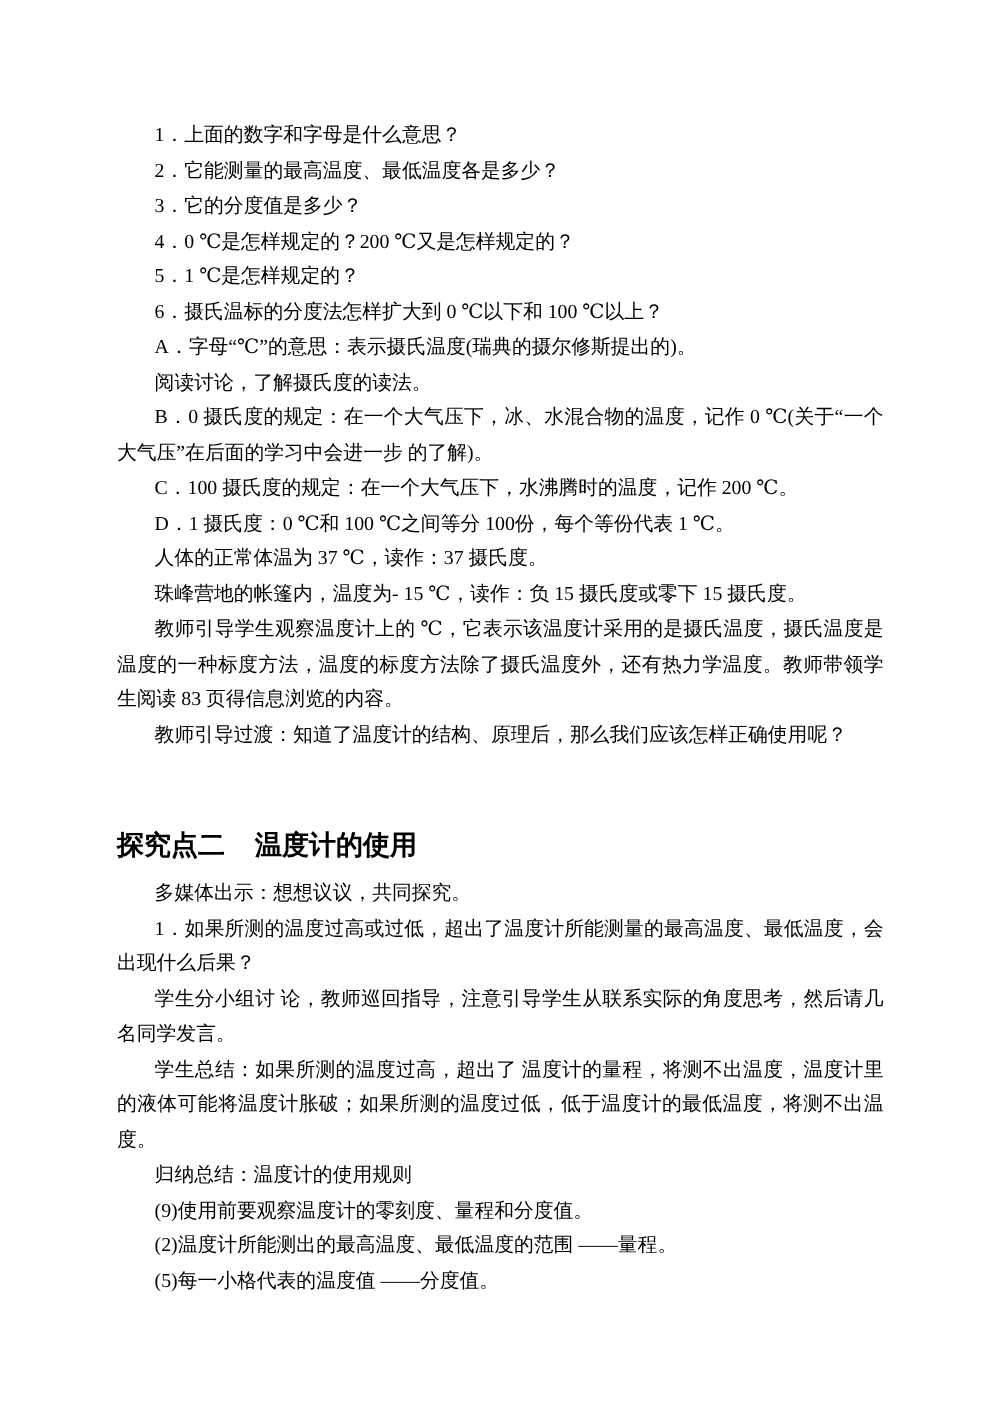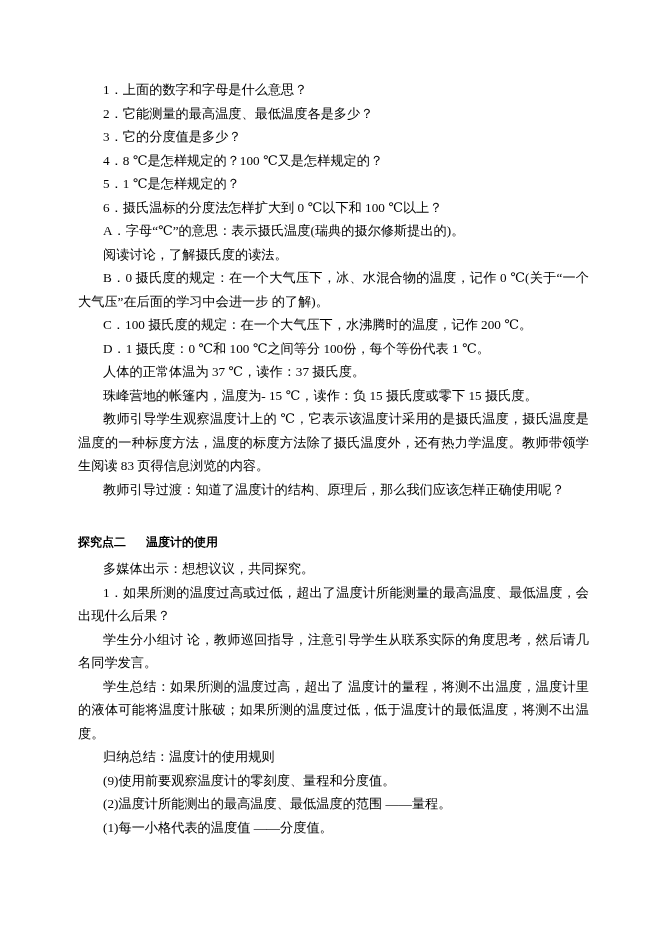--- a/index.html
+++ b/index.html
@@ -35,57 +35,57 @@
     margin: 0;
     line-height: 1.78;
   }
   .para {
     margin: 0;
     line-height: 1.78;
     text-indent: 1.9em;
   }
   .section-title {
     font-weight: bold;
-    font-size: 12px;
-    margin: 17px 0 4px 0;
+    font-size: 18px;
+    margin: 32px 0 4px 0;
     line-height: 1.78;
     font-family: "Liberation Sans", "DejaVu Sans", sans-serif;
   }
   .section-title .sp {
     display: inline-block;
     width: 20px;
   }
   .spacer {
     height: 14px;
   }
 </style>
 </head>
 <body>
 
 <div class="page">
   <div class="content" id="body-root">
       <p class="q-line para">1．上面的数字和字母是什么意思？</p>
       <p class="q-line para">2．它能测量的最高温度、最低温度各是多少？</p>
       <p class="q-line para">3．它的分度值是多少？</p>
-      <p class="q-line para">4．8 ℃是怎样规定的？100 ℃又是怎样规定的？</p>
+      <p class="q-line para">4．0 ℃是怎样规定的？200 ℃又是怎样规定的？</p>
       <p class="q-line para">5．1 ℃是怎样规定的？</p>
       <p class="q-line para">6．摄氏温标的分度法怎样扩大到 0 ℃以下和 100 ℃以上？</p>
       <p class="q-line para">A．字母“℃”的意思：表示摄氏温度(瑞典的摄尔修斯提出的)。</p>
       <p class="q-line para">阅读讨论，了解摄氏度的读法。</p>
       <p class="para">B．0 摄氏度的规定：在一个大气压下，冰、水混合物的温度，记作 0 ℃(关于“一个大气压”在后面的学习中会进一步 的了解)。</p>
       <p class="para">C．100 摄氏度的规定：在一个大气压下，水沸腾时的温度，记作 200 ℃。</p>
       <p class="para">D．1 摄氏度：0 ℃和 100 ℃之间等分 100份，每个等份代表 1 ℃。</p>
       <p class="para">人体的正常体温为 37 ℃，读作：37 摄氏度。</p>
       <p class="para">珠峰营地的帐篷内，温度为- 15 ℃，读作：负 15 摄氏度或零下 15 摄氏度。</p>
       <p class="para">教师引导学生观察温度计上的 ℃，它表示该温度计采用的是摄氏温度，摄氏温度是温度的一种标度方法，温度的标度方法除了摄氏温度外，还有热力学温度。教师带领学生阅读 83 页得信息浏览的内容。</p>
       <p class="para">教师引导过渡：知道了温度计的结构、原理后，那么我们应该怎样正确使用呢？</p>
       <div class="spacer"></div>
       <p class="section-title"><span>探究点二</span><span class="sp"></span><span>温度计的使用</span></p>
       <p class="para">多媒体出示：想想议议，共同探究。</p>
       <p class="para">1．如果所测的温度过高或过低，超出了温度计所能测量的最高温度、最低温度，会出现什么后果？</p>
       <p class="para">学生分小组讨 论，教师巡回指导，注意引导学生从联系实际的角度思考，然后请几名同学发言。</p>
       <p class="para">学生总结：如果所测的温度过高，超出了 温度计的量程，将测不出温度，温度计里的液体可能将温度计胀破；如果所测的温度过低，低于温度计的最低温度，将测不出温度。</p>
       <p class="para">归纳总结：温度计的使用规则</p>
       <p class="para">(9)使用前要观察温度计的零刻度、量程和分度值。</p>
       <p class="para">(2)温度计所能测出的最高温度、最低温度的范围 ——量程。</p>
-      <p class="para">(1)每一小格代表的温度值 ——分度值。</p>
+      <p class="para">(5)每一小格代表的温度值 ——分度值。</p>
     </div>
 </div>
 
 </body></html>

